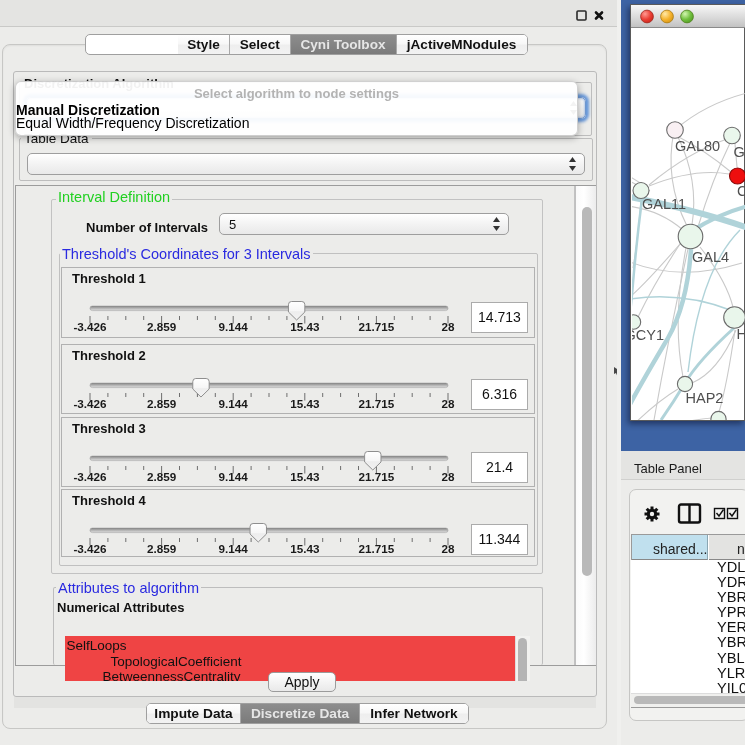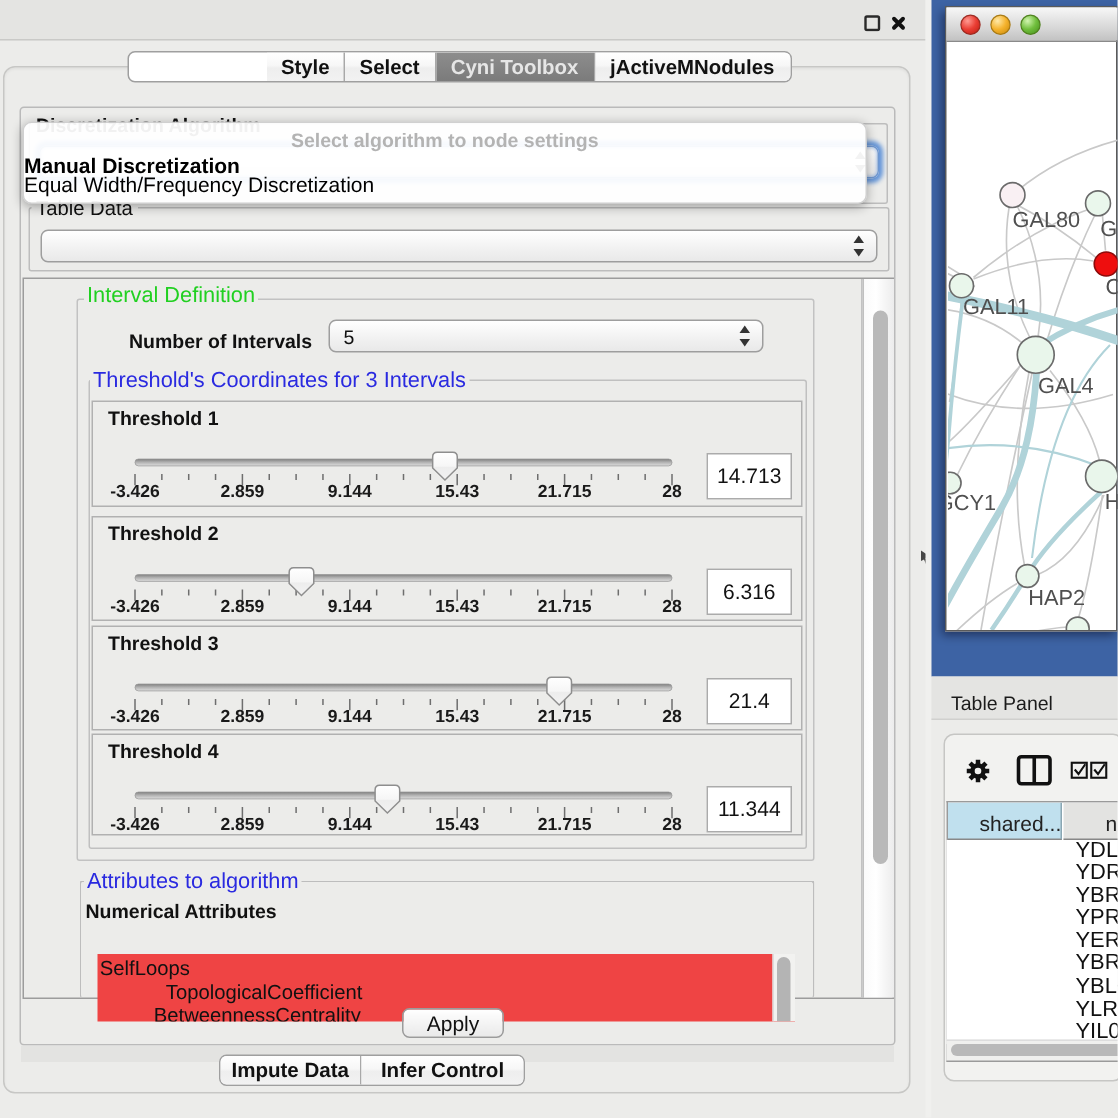--- a/index.html
+++ b/index.html
@@ -300,21 +300,22 @@
     <circle cx="9.3" cy="13.8" r="2.4" fill="#44a348" stroke="#1e6a23" stroke-width="0.9"></circle>
   </svg>Network</div>
   <div class="s" style="width:52px;">Style</div>
   <div class="s" style="width:60.5px;">Select</div>
   <div class="s sel" style="width:106px;">Cyni Toolbox</div>
   <div class="s" style="width:130px;">jActiveMNodules</div>
 </div>
 
 <div class="seg" style="left:146px;top:703px;font-size:13.7px;">
   <div class="s" style="width:94px;">Impute Data</div>
-  <div class="s" style="width:108px;">Infer Control</div>
+  <div class="s sel" style="width:119px;">Discretize Data</div>
+  <div class="s" style="width:108px;">Infer Network</div>
 </div>
 
 <div class="abs" style="left:15px;top:81px;width:563px;height:55px;background:rgba(255,255,255,0.94);border-radius:6px;border:1px solid rgba(170,170,170,0.55);box-shadow:0 2px 7px rgba(0,0,0,0.32);"></div>
 <div class="abs" style="left:15px;top:86px;width:563px;text-align:center;font-size:13px;font-weight:bold;color:#b3b3b3;">Select algorithm to node settings</div>
 <div class="abs" style="left:16px;top:101.5px;font-size:14px;font-weight:bold;color:#000;">Manual Discretization</div>
 <div class="abs" style="left:16px;top:115px;font-size:14px;color:#000;">Equal Width/Frequency Discretization</div>
 
 <svg class="abs" style="left:612px;top:366px;" width="10" height="12">
     <path d="M2 1 L8 5 L5 6 L6.5 10 L5.5 10.5 L4 7 L2 8 Z" fill="#2a2a2a" opacity="0.85"></path>
   </svg>

